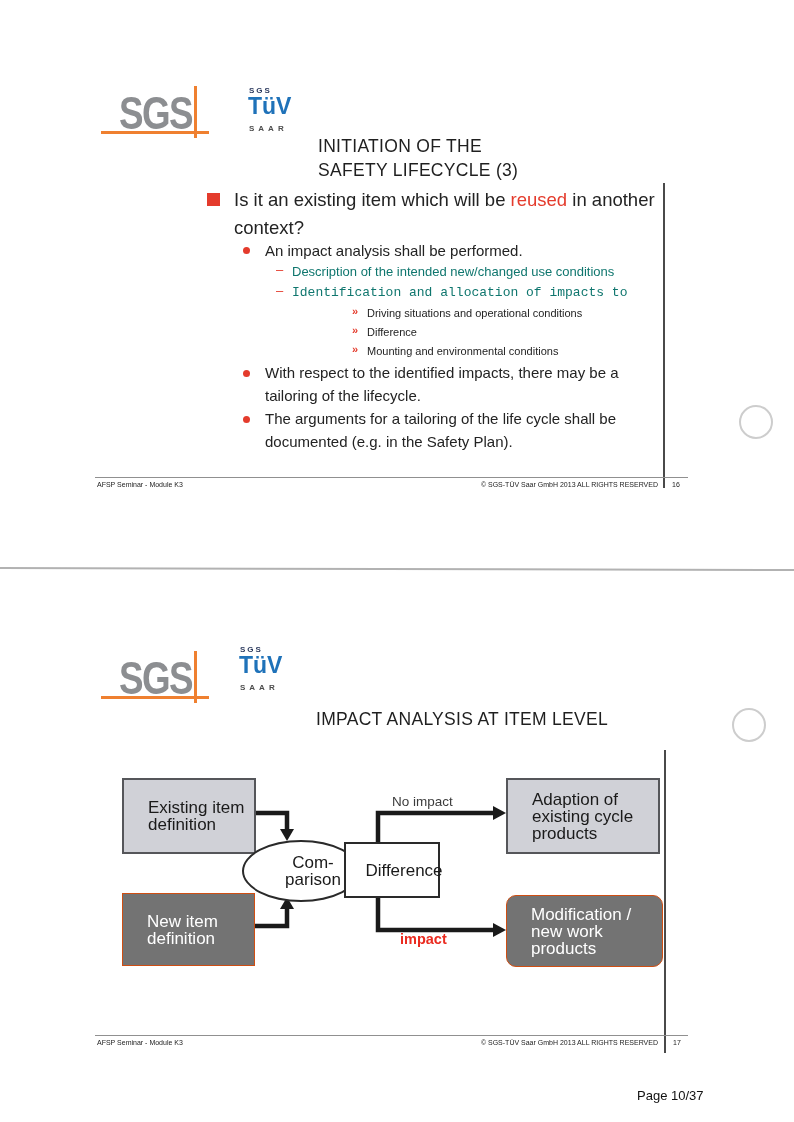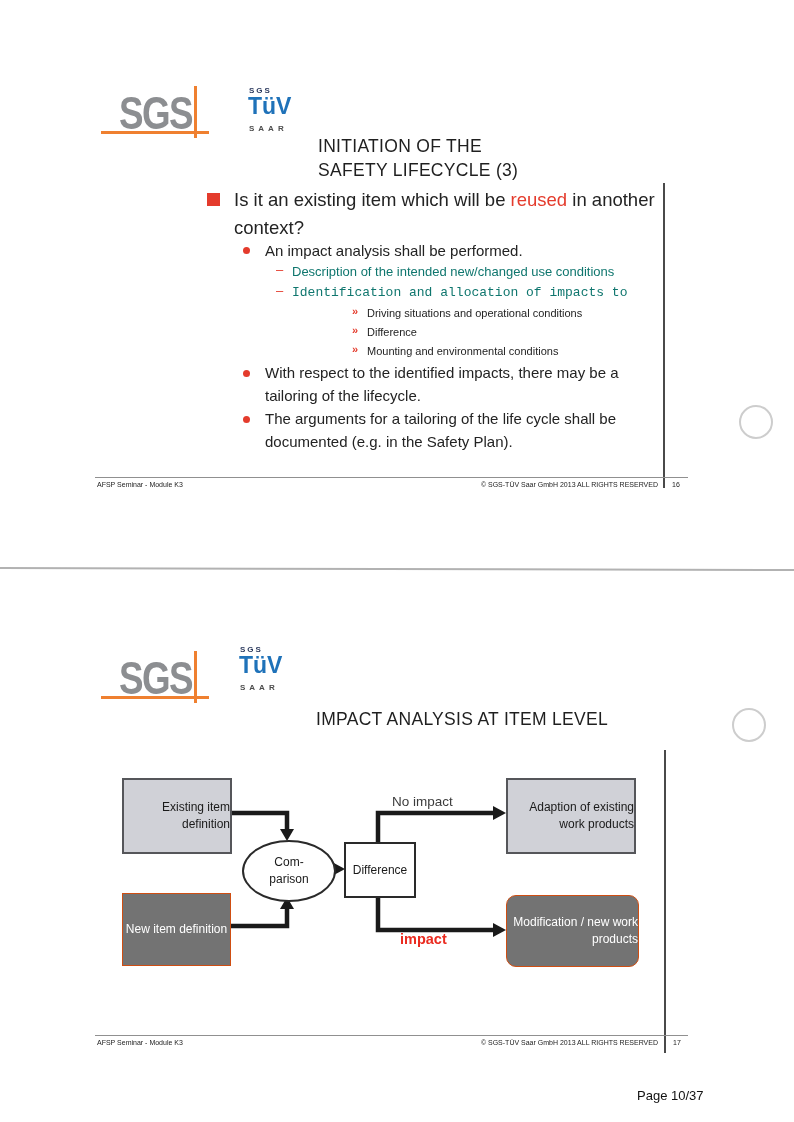--- a/index.html
+++ b/index.html
@@ -41,22 +41,22 @@
   .side-vline{width:1.5px;background:#4a4a4a;}
   .footer-text{font-size:7px;color:#222;}
   .footer-right{width:258px;text-align:right;}
   .footer-pageno{width:24px;text-align:center;font-size:7px;color:#222;}
 
   
   .divider{left:0;top:568;width:794px;height:2px;background:#b2b2b2;transform:rotate(0.15deg);}
   .punch{width:30px;height:30px;border:2px solid #cdcdcd;border-radius:50%;background:#fff;}
 
   
-  .dg-box{display:flex;align-items:center;justify-content:center;text-align:right;
-    font-size:12px;line-height:17px;}
+  .dg-box{display:flex;align-items:center;justify-content:center;text-align:left;
+    font-size:17px;line-height:17px;padding-left:24px;}
   .dg-gray{background:#d0d1d7;border:2px solid #55565a;color:#1a1a1a;}
   .dg-orange{background:#737373;border:1px solid #cf4e12;color:#ffffff;}
   .dg-white{background:#ffffff;border:2px solid #2a2a2a;color:#1a1a1a;}
   .dg-ellipse{border-radius:50%;flex-direction:column;}
   .dg-label-gray{font-size:13.5px;color:#3c3c3c;}
   .dg-label-red{font-size:14.5px;font-weight:bold;color:#ea2b20;}
 </style>
 </head>
 <body>
 
@@ -148,21 +148,21 @@
     </g>
   </svg>
 
   <div class="abs dg-box dg-gray" style="left:122px;top:778px;width:106px;height:72px;">Existing item definition</div>
   <div class="abs dg-box dg-orange" style="left:122px;top:893px;width:107px;height:71px;">New item definition</div>
   <div class="abs dg-box dg-white dg-ellipse" style="left:242px;top:840px;width:90px;height:58px;">
     <div>Com-</div>
     <div>parison</div>
   </div>
   <div class="abs dg-box dg-white" style="left:344px;top:842px;width:68px;height:52px;">Difference</div>
-  <div class="abs dg-box dg-gray" style="left:506px;top:778px;width:126px;height:72px;">Adaption of existing work products</div>
+  <div class="abs dg-box dg-gray" style="left:506px;top:778px;width:126px;height:72px;">Adaption of existing cycle products</div>
   <div class="abs dg-box dg-orange" style="left:506px;top:895px;width:131px;height:70px;border-radius:10px;">Modification / new work products</div>
 
   <div class="abs dg-label-gray nowrap" style="left:392px;top:794px;">No impact</div>
   <div class="abs dg-label-red nowrap" style="left:400px;top:931px;">impact</div>
 
   <div class="abs side-vline" style="left:664px;top:750px;height:303px;"></div>
   <div class="abs footer-hline" style="left:95px;top:1035px;width:593px;"></div>
   <div class="abs footer-text nowrap" style="left:97px;top:1039px;">AFSP Seminar - Module K3</div>
   <div class="abs footer-text footer-right" style="left:400px;top:1039px;">© SGS-TÜV Saar GmbH 2013 ALL RIGHTS RESERVED</div>
   <div class="abs footer-pageno" style="left:665px;top:1039px;">17</div>

